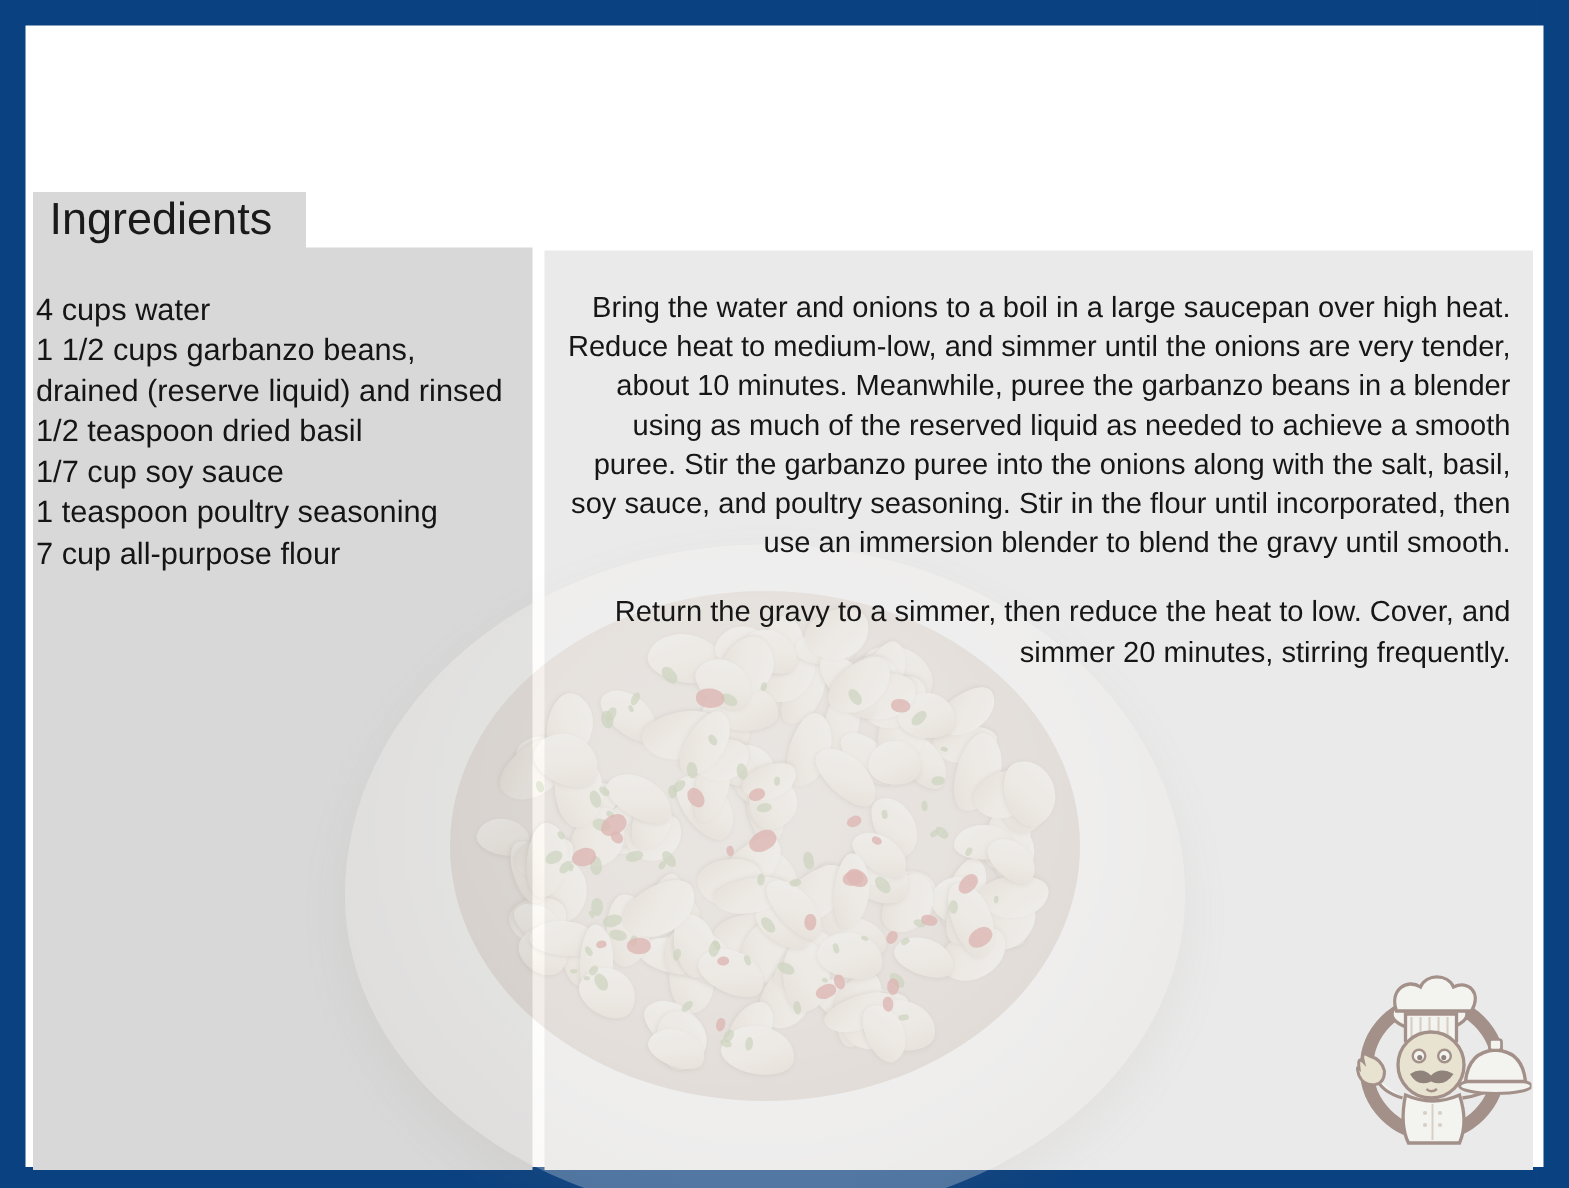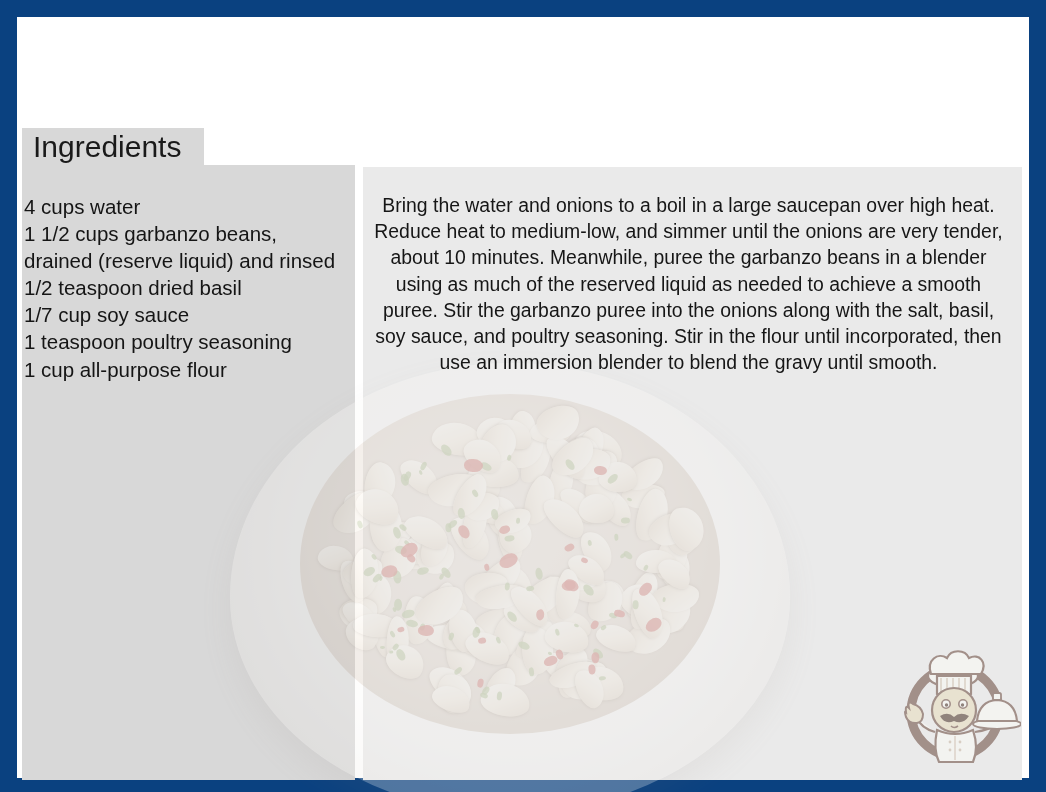--- a/index.html
+++ b/index.html
@@ -155,21 +155,21 @@
     left: 370px;
     top: 192px;
     width: 637px;
     z-index: 6;
   }
   .directions-body p {
     margin: 0 0 20px 0;
     font-size: 19.4px;
     line-height: 26.2px;
     color: #161616;
-    text-align: center;
+    text-align: right;
   }
   .directions-body p:last-child { margin-bottom: 0; }
 
   
   .food-photo {
     position: absolute;
     left: 180px;
     top: 388px;
     width: 660px;
     height: 400px;
@@ -248,21 +248,21 @@
   </div>
   <div class="panel-ingredients"></div>
 
   <ul class="ingredients-list">
     <li>4 cups water</li>
     <li>1 1/2 cups garbanzo beans,</li>
     <li>drained (reserve liquid) and rinsed</li>
     <li>1/2 teaspoon dried basil</li>
     <li>1/7 cup soy sauce</li>
     <li>1 teaspoon poultry seasoning</li>
-    <li>1 cup all-purpose flour</li>
+    <li>7 cup all-purpose flour</li>
   </ul>
 
   <div class="panel-directions"></div>
 
   <div class="food-photo">
     <div class="plate"></div>
     <div class="bowl" id="bean-bowl">
         <div class="bean" style="left: 131.827px; top: 29.4818px; width: 51.0469px; height: 31.9838px; transform: rotate(10.2977deg);"></div>
         <div class="bean" style="left: 250.186px; top: 269.538px; width: 43.4184px; height: 26.2224px; transform: rotate(100.515deg);"></div>
         <div class="bean" style="left: 44.4012px; top: 98.4119px; width: 49.0465px; height: 27.1534px; transform: rotate(17.55deg);"></div>
@@ -487,20 +487,21 @@
         <div class="pepper" style="left: 344.609px; top: 224.649px; width: 17.079px; height: 11.9553px; transform: rotate(142.875deg);"></div>
         <div class="pepper" style="left: 99.7688px; top: 150.196px; width: 18.1845px; height: 12.7291px; transform: rotate(145.721deg);"></div>
         <div class="pepper" style="left: 183.472px; top: 171.128px; width: 7.48107px; height: 5.23675px; transform: rotate(77.7449deg);"></div>
         <div class="pepper" style="left: 178.016px; top: 244.041px; width: 8.133px; height: 5.6931px; transform: rotate(171.507deg);"></div>
         <div class="pepper" style="left: 235.237px; top: 217.398px; width: 10.8494px; height: 7.59458px; transform: rotate(89.2471deg);"></div>
       </div>
   </div>
 
   <div class="directions-body">
     <p>Bring the water and onions to a boil in a large saucepan over high heat. Reduce heat to medium-low, and simmer until the onions are very tender, about 10 minutes. Meanwhile, puree the garbanzo beans in a blender using as much of the reserved liquid as needed to achieve a smooth puree.  Stir the garbanzo puree into the onions along with the salt, basil, soy sauce, and poultry seasoning. Stir in the flour until incorporated, then use an immersion blender to blend the gravy until smooth.</p>
+    <p>Return the gravy to a simmer, then reduce the heat to low. Cover, and simmer 20 minutes, stirring frequently.</p>
   </div>
 
   <div class="chef-logo">
     <svg viewBox="0 0 128 128" xmlns="http://www.w3.org/2000/svg">
       <circle cx="62" cy="74" r="44" fill="none" stroke="#6b4a3f" stroke-width="9"></circle>
       <ellipse cx="60" cy="38" rx="25" ry="11" fill="#fbfaf6" stroke="#6b4a3f" stroke-width="2.2"></ellipse>
       <path d="M38 36 C33 22 45 14 54 20 C58 11 72 11 76 20 C86 15 95 24 88 36 Z" fill="#fbfaf6" stroke="#6b4a3f" stroke-width="2.2"></path>
       <path d="M44 38 L44 56 Q60 62 78 56 L78 38 Z" fill="#fbfaf6" stroke="#6b4a3f" stroke-width="2.2"></path>
       <path d="M48 40 L48 58 M54 40 L54 60 M60 40 L60 61 M66 40 L66 60 M72 40 L72 58" stroke="#cbb9a5" stroke-width="1.4" fill="none"></path>
       <circle cx="61" cy="72" r="22" fill="#e8dcbd" stroke="#6b4a3f" stroke-width="2.2"></circle>

